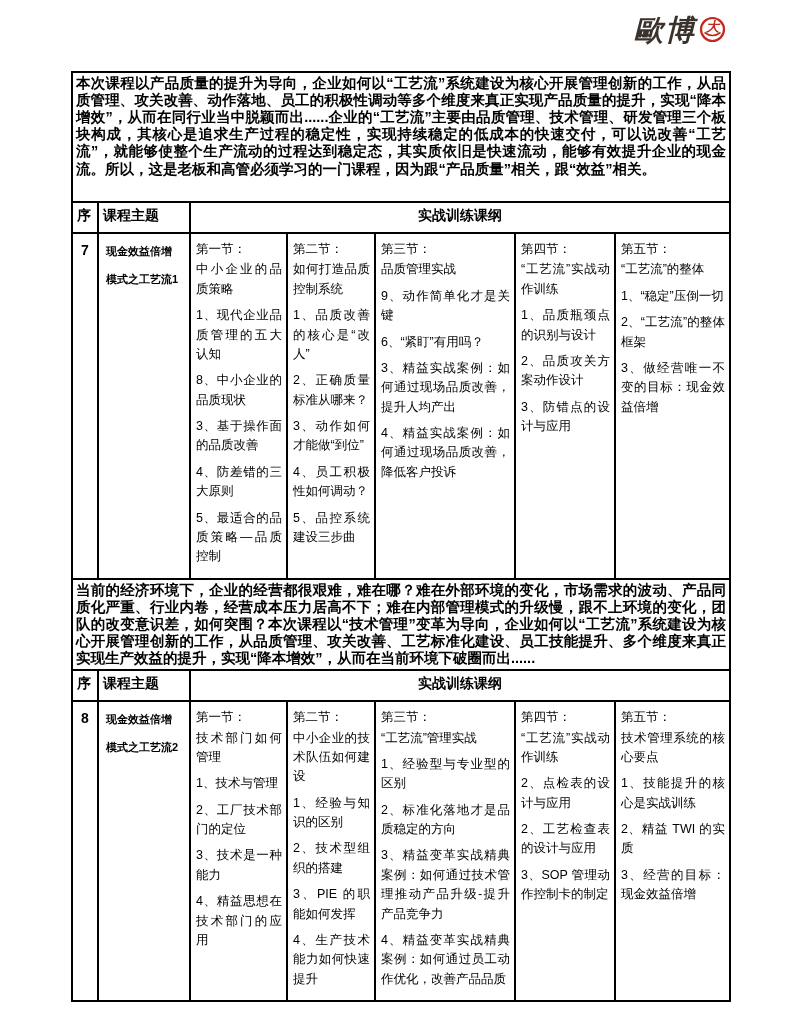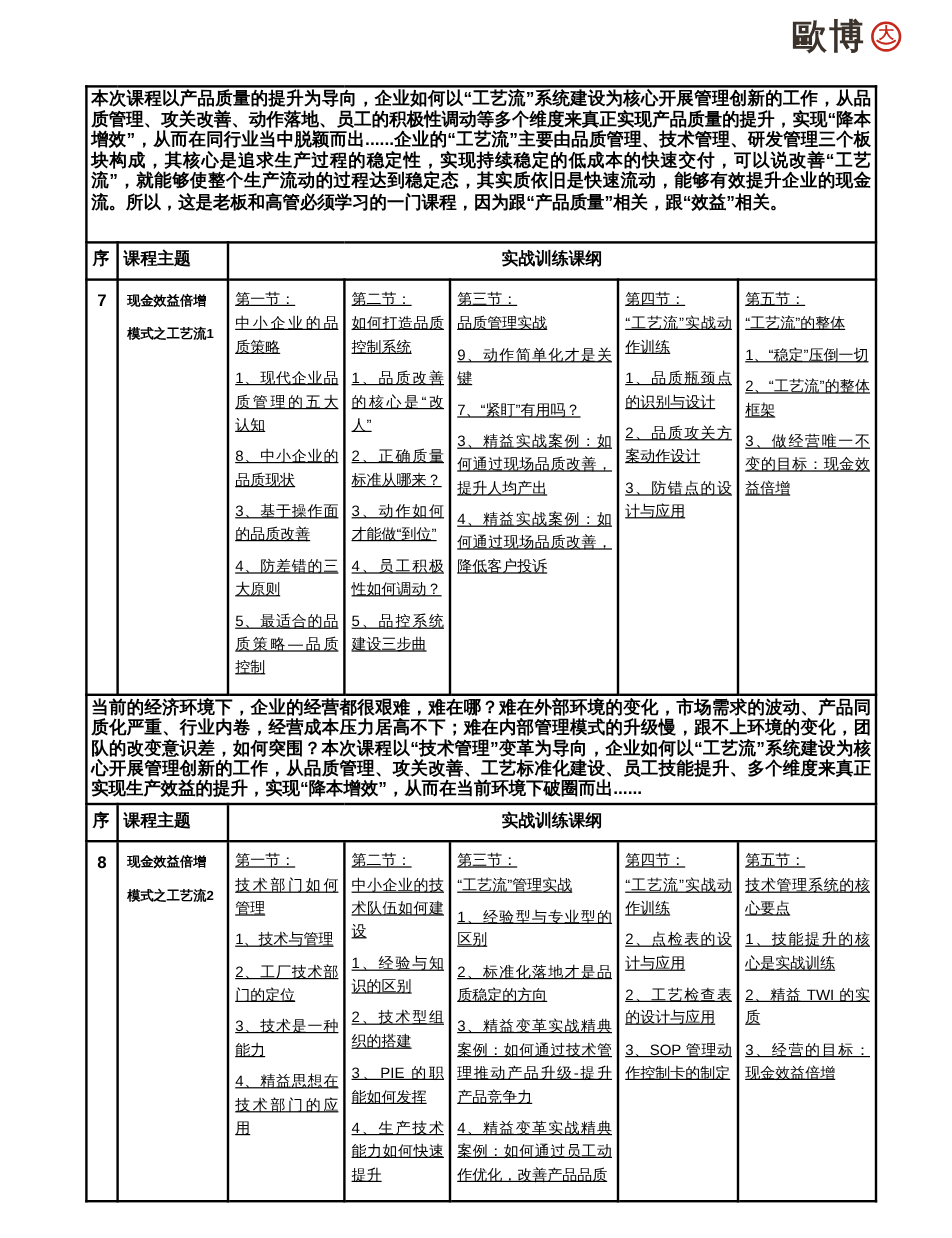--- a/index.html
+++ b/index.html
@@ -2,37 +2,37 @@
 <html><head>
 <meta charset="utf-8">
 <style>
   html,body{margin:0;padding:0;background:#fff;}
   body{
     width:793px;height:1032px;position:relative;
     font-family:"Liberation Sans","DejaVu Sans",sans-serif;
     color:#000;
   }
   
-  .logo{position:absolute;top:16px;left:660px;display:flex;align-items:center;gap:3px;}
+  .logo{position:absolute;top:16px;left:634px;display:flex;gap:3px;font-style:italic;}
   .logo-text{font-family:"DejaVu Serif","Liberation Serif",serif;font-size:29px;font-weight:bold;color:#3b322b;letter-spacing:2px;line-height:1;}
   .seal{width:27px;height:27px;display:block;}
   
   .content{position:absolute;left:71px;top:71px;width:658px;}
   table{border-collapse:collapse;table-layout:fixed;width:658px;}
   td{border:2px solid #000;vertical-align:top;box-sizing:border-box;}
   .para{font-size:14.5px;font-weight:bold;line-height:1.18;text-align:justify;padding:2px 3px 2px 3px;}
   .para1 td{height:130px;}
   .para2 td{height:80px;}
   .hdr td{height:31px;font-weight:bold;font-size:14px;padding:4px 4px;}
   .hdr .outline{text-align:center;}
   .r7 td{height:342px;}
   .r8 td{height:298px;}
   .seq{text-align:center;font-weight:bold;font-size:14px;padding-top:8px;}
   .topic{font-weight:bold;font-size:11px;line-height:2.5;padding:4px 7px;}
-  .section{font-size:12.5px;line-height:1.55;padding:6px 4px 4px 5px;text-align:justify;text-decoration:underline;}
+  .section{font-size:12.5px;line-height:1.55;padding:6px 4px 4px 5px;text-align:justify;}
   .section .sec-title{margin-bottom:1px;}
   .section .sec-sub{margin-bottom:7px;}
   .section .li{margin-bottom:7px;}
 </style>
 </head>
 <body>
 
 <div class="logo">
   <span class="logo-text">歐博</span>
   <svg class="seal" viewBox="0 0 27 27" aria-hidden="true">
@@ -88,21 +88,21 @@
               <div class="li">3、动作如何才能做“到位”</div>
               <div class="li">4、员工积极性如何调动？</div>
               <div class="li">5、品控系统建设三步曲</div>
             </div>
       </td>
       <td class="section">
         <div class="sec-title">第三节：</div>
         <div class="sec-sub">品质管理实战</div>
         <div>
               <div class="li">9、动作简单化才是关键</div>
-              <div class="li">7、“紧盯”有用吗？</div>
+              <div class="li">6、“紧盯”有用吗？</div>
               <div class="li">3、精益实战案例：如何通过现场品质改善， 提升人均产出</div>
               <div class="li">4、精益实战案例：如何通过现场品质改善，降低客户投诉</div>
             </div>
       </td>
       <td class="section">
         <div class="sec-title">第四节：</div>
         <div class="sec-sub">“工艺流”实战动作训练</div>
         <div>
               <div class="li">1、品质瓶颈点的识别与设计</div>
               <div class="li">2、品质攻关方案动作设计</div>

